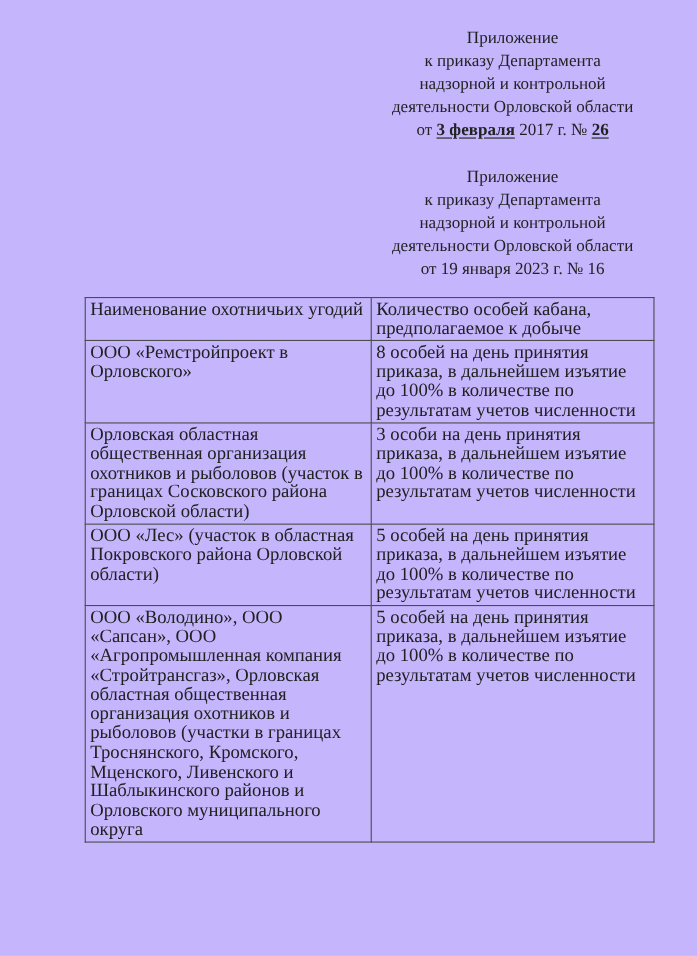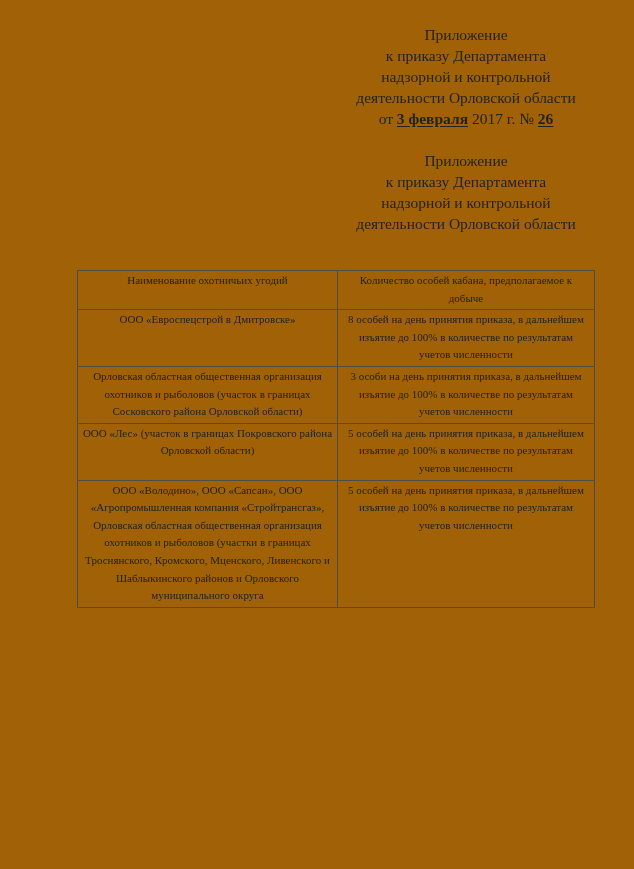--- a/index.html
+++ b/index.html
@@ -8,21 +8,21 @@
     height: 869px;
     background: #ffffff;
     font-family: "Liberation Serif", "DejaVu Serif", serif;
     color: #1e1e1e;
     overflow: hidden;
   }
   .page {
     position: relative;
     width: 634px;
     height: 869px;
-    background: #a16207;
+    background: #c4b5fd;
   }
   .annex-block {
     position: absolute;
     left: 318px;
     width: 296px;
     text-align: center;
     font-size: 15.5px;
     line-height: 21px;
     color: #222222;
   }
@@ -32,24 +32,24 @@
   table.quota-table {
     position: absolute;
     left: 77px;
     top: 270px;
     width: 517px;
     border-collapse: collapse;
     table-layout: fixed;
   }
   table.quota-table td, table.quota-table th {
     border: 1px solid #4c4c4c;
-    font-size: 11px;
+    font-size: 17px;
     font-weight: normal;
     line-height: 17.6px;
-    text-align: center;
+    text-align: left;
     vertical-align: top;
     padding: 1px 4px 2px 4px;
     color: #212121;
   }
   col.c1 { width: 260px; }
   col.c2 { width: 257px; }
 </style>
 </head>
 <body>
 
@@ -61,42 +61,43 @@
     <div>надзорной и контрольной</div>
     <div>деятельности Орловской области</div>
     <div><span>от </span><span class="u">3 февраля</span><span> 2017 г. № </span><span class="u">26</span></div>
   </div>
 
   <div class="annex-block annex-block-2">
     <div>Приложение</div>
     <div>к приказу Департамента</div>
     <div>надзорной и контрольной</div>
     <div>деятельности Орловской области</div>
+    <div>от 19 января 2023 г. № 16</div>
   </div>
 
   <table class="quota-table">
     <colgroup>
         <col class="c1">
         <col class="c2">
       </colgroup>
     <tbody>
       <tr>
         <th>Наименование охотничьих угодий</th>
         <th>Количество особей кабана, предполагаемое к добыче</th>
       </tr>
       <tr>
-        <td>ООО «Евроспецстрой в Дмитровске»</td>
+        <td>ООО «Ремстройпроект в Орловского»</td>
         <td>8 особей на день принятия приказа, в дальнейшем изъятие до 100%  в количестве по результатам учетов численности</td>
       </tr>
       <tr>
         <td>Орловская областная общественная организация охотников и рыболовов (участок в границах Сосковского района Орловской области)</td>
         <td>3 особи на день принятия приказа, в дальнейшем изъятие до 100%  в количестве по результатам учетов численности</td>
       </tr>
       <tr>
-        <td>ООО «Лес» (участок в границах Покровского района Орловской области)</td>
+        <td>ООО «Лес» (участок в областная Покровского района Орловской области)</td>
         <td>5 особей на день принятия приказа, в дальнейшем изъятие до 100%  в количестве по результатам учетов численности</td>
       </tr>
       <tr>
         <td>ООО «Володино», ООО «Сапсан», ООО «Агропромышленная компания «Стройтрансгаз», Орловская областная общественная организация охотников и рыболовов (участки в границах Троснянского, Кромского, Мценского, Ливенского и Шаблыкинского районов и Орловского муниципального округа</td>
         <td>5 особей  на день принятия приказа, в дальнейшем изъятие до 100%  в количестве по результатам учетов численности</td>
       </tr>
     </tbody>
   </table>
 
 </div>

